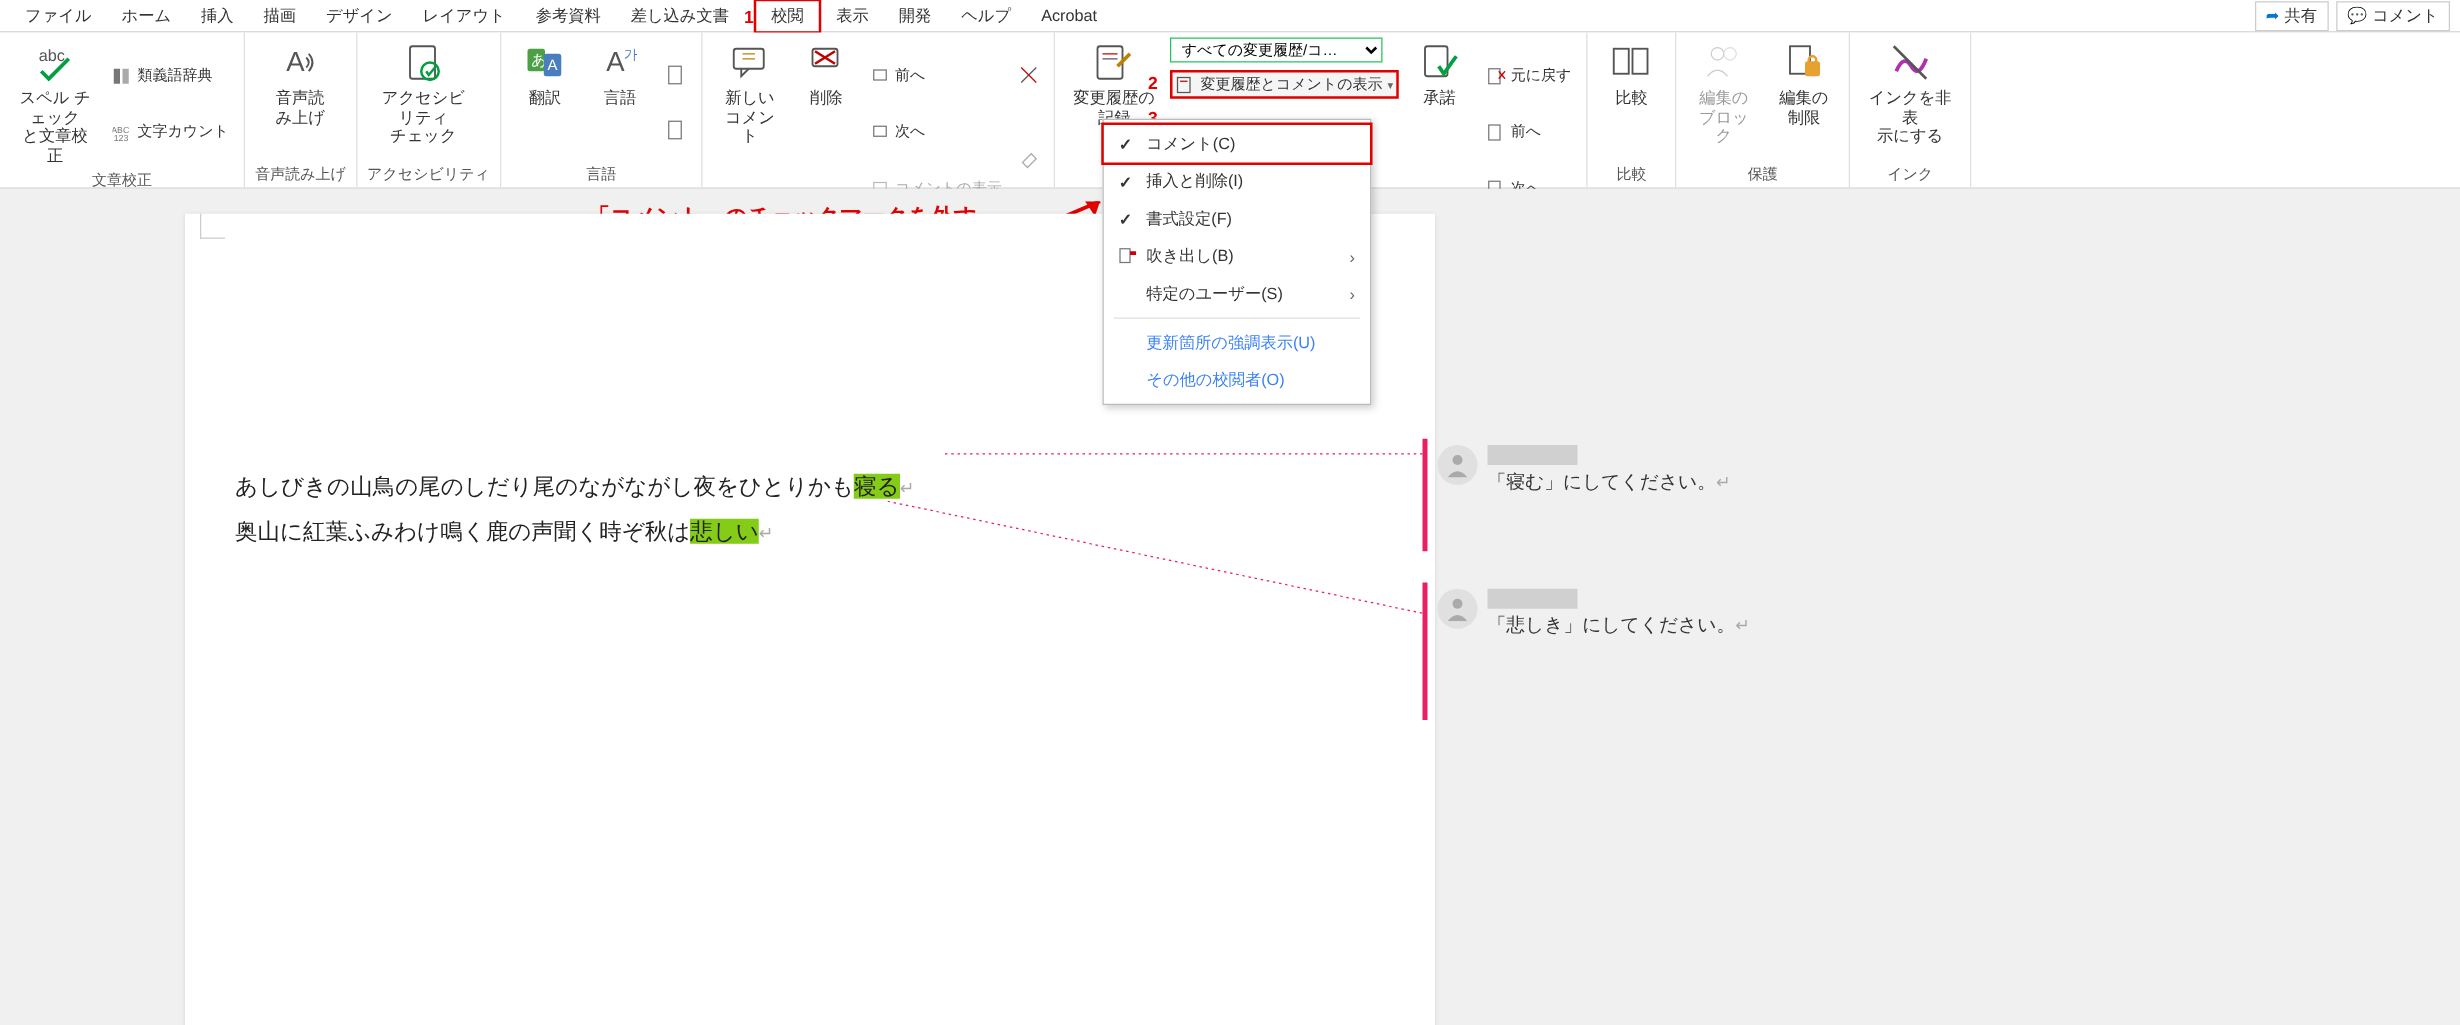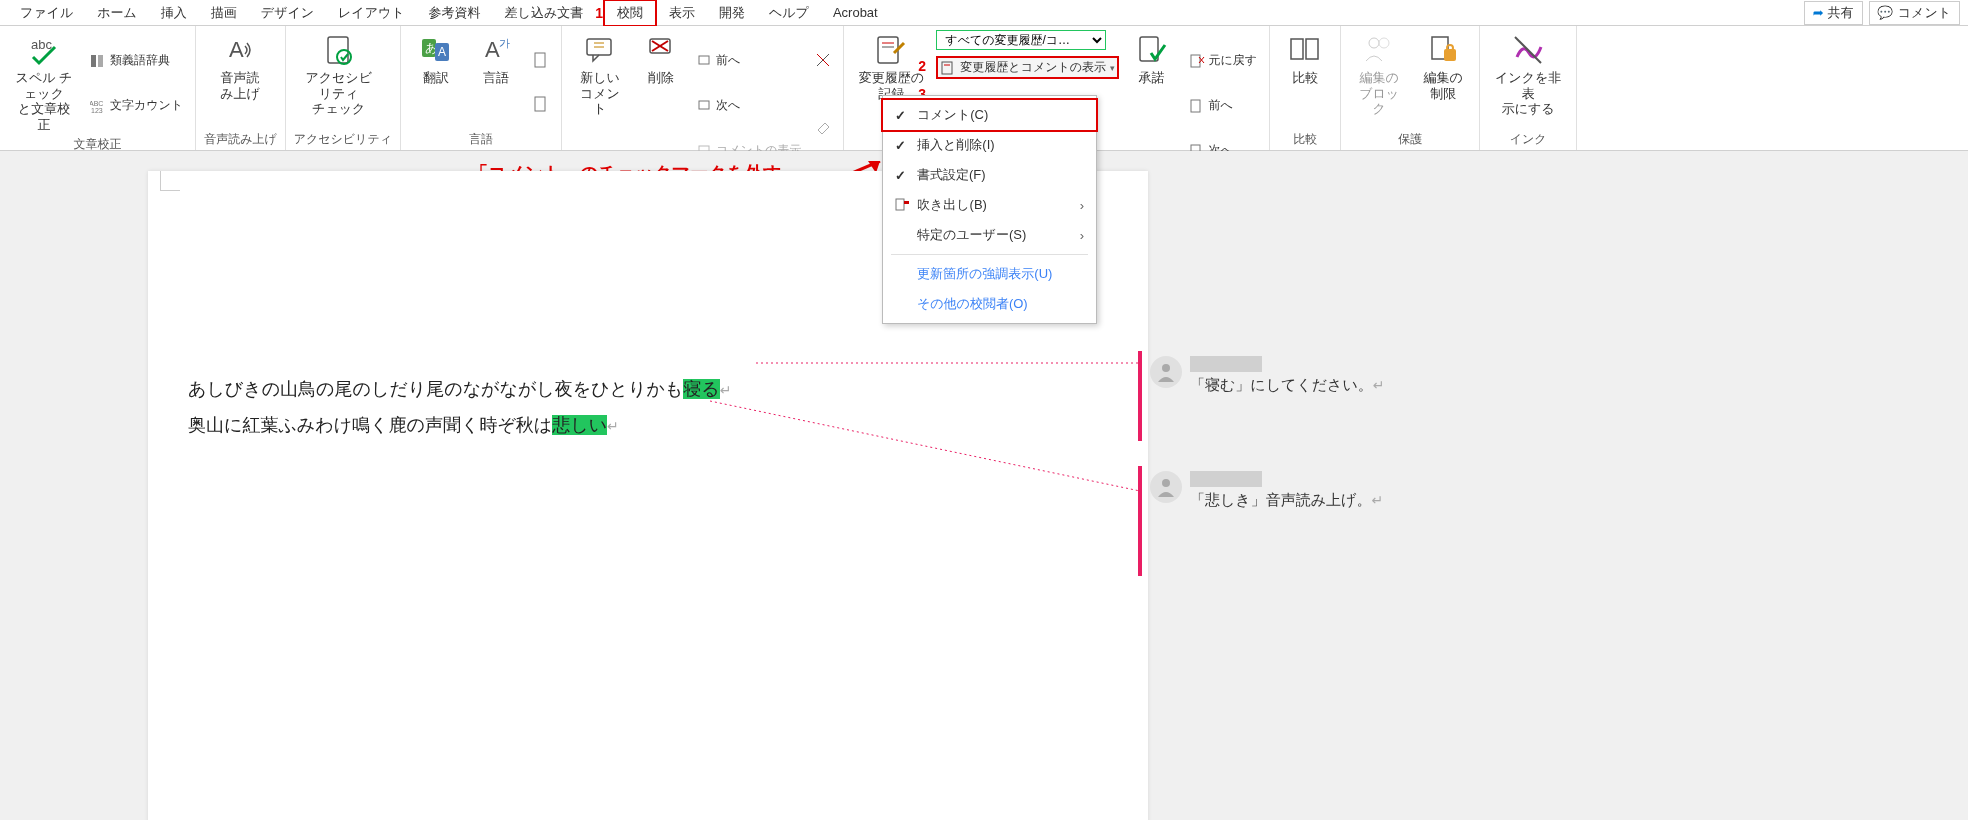--- a/index.html
+++ b/index.html
@@ -38,21 +38,21 @@
   .dropdown-item.disabled { color: #3b82f6; }
   .dropdown-item.highlighted { border: 2px solid #e00000; margin: -2px; }
   .dropdown-item .check { width: 14px; font-weight: bold; }
   .dropdown-item .submenu-arrow { margin-left: auto; color: #666; }
   .dropdown-sep { border-top: 1px solid #e0e0e0; margin: 4px 8px; }
   
   .doc-area { background: #f0f0f0; padding: 20px 0 0 0; position: relative; height: 669px; }
   .page { background: #fff; width: 1000px; margin-left: 148px; padding: 20px 40px 400px 40px; box-shadow: 0 0 4px rgba(0,0,0,0.1); position: relative; font-family: "Yu Mincho", "MS Mincho", serif; font-size: 18px; line-height: 2; }
   .page-corner { position: absolute; top: 0; left: 12px; width: 20px; height: 20px; border-left: 1px solid #ccc; border-bottom: 1px solid #ccc; }
   .doc-text { color: #222; }
-  .hl-change { background: #22c55e; }
+  .hl-change { background: #84cc16; }
   .para-mark { color: #aaa; font-size: 14px; }
   
   .callout { font-size: 18px; color: #e00000; font-weight: bold; position: absolute; }
   
   .change-bar { position: absolute; left: 1138px; width: 4px; background: #e91e63; }
   
   .comment-box { position: absolute; left: 1150px; width: 380px; display: flex; gap: 8px; align-items: flex-start; }
   .avatar { width: 32px; height: 32px; border-radius: 50%; background: #e0e0e0; display: flex; align-items: center; justify-content: center; color: #888; }
   .comment-body { display: flex; flex-direction: column; gap: 4px; }
   .author-bar { width: 72px; height: 16px; background: #d0d0d0; }
@@ -483,17 +483,17 @@
 
   <div class="comment-box" style="top:320px;">
     <div class="avatar">
       <svg width="20" height="20">
           <circle cx="10" cy="6" r="4" fill="#aaa"></circle>
           <path d="M2 20 Q10 10 18 20" fill="#aaa"></path>
         </svg>
     </div>
     <div class="comment-body">
       <div class="author-bar"></div>
-      <div class="comment-text"><span>「悲しき」音声読み上げ。</span><span class="para-mark">↵</span></div>
+      <div class="comment-text"><span>「悲しき」にしてください。</span><span class="para-mark">↵</span></div>
     </div>
   </div>
 
 </div>
 
 </body></html>

